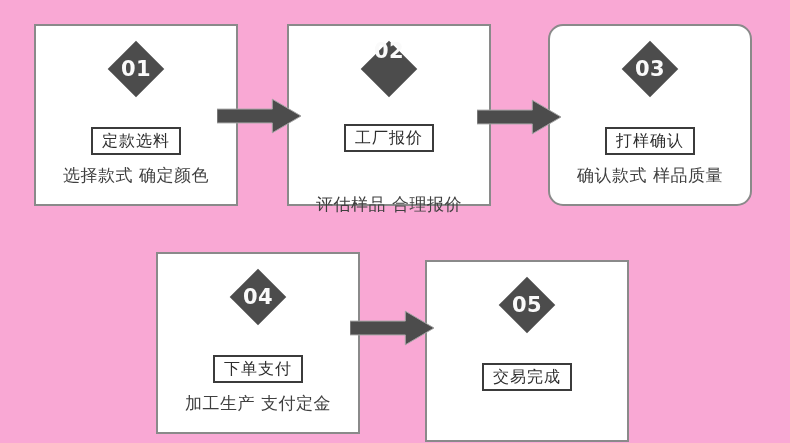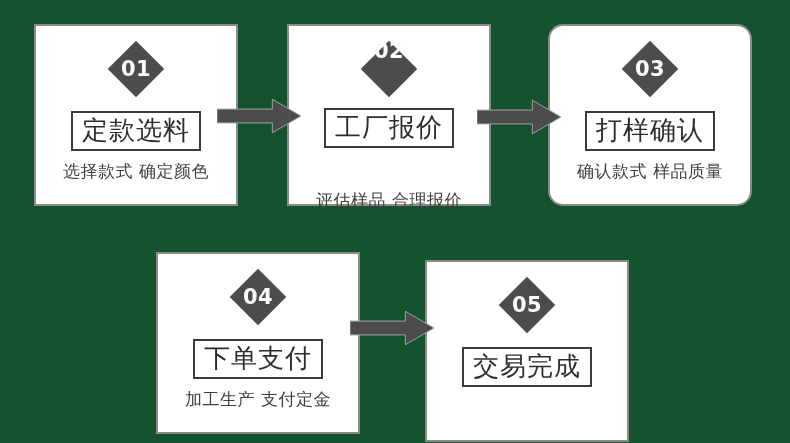--- a/index.html
+++ b/index.html
@@ -5,21 +5,21 @@
   html, body {
     margin: 0;
     padding: 0;
     background: #ffffff;
     font-family: "DejaVu Sans", "Liberation Sans", sans-serif;
   }
   .canvas {
     position: relative;
     width: 790px;
     height: 443px;
-    background: #14532d;
+    background: #f9a8d4;
     overflow: hidden;
   }
   .step-box {
     position: absolute;
     width: 200px;
     height: 178px;
     border: 2px solid #8a8a8a;
     background: #ffffff;
     display: flex;
     flex-direction: column;
@@ -45,24 +45,24 @@
   }
   .diamond-num {
     position: relative;
     color: #fafafa;
     font-size: 21px;
     font-weight: bold;
     letter-spacing: 0.5px;
     line-height: 1;
   }
   .step-title {
-    margin-top: 14px;
+    margin-top: 30px;
     border: 2px solid #3b3b3b;
     padding: 3px 9px;
-    font-size: 26px;
+    font-size: 16px;
     line-height: 1.15;
     color: #2d2d2d;
     letter-spacing: 1px;
     white-space: nowrap;
     background: #ffffff;
   }
   .step-desc {
     margin-top: 9px;
     font-size: 17px;
     line-height: 1.3;

